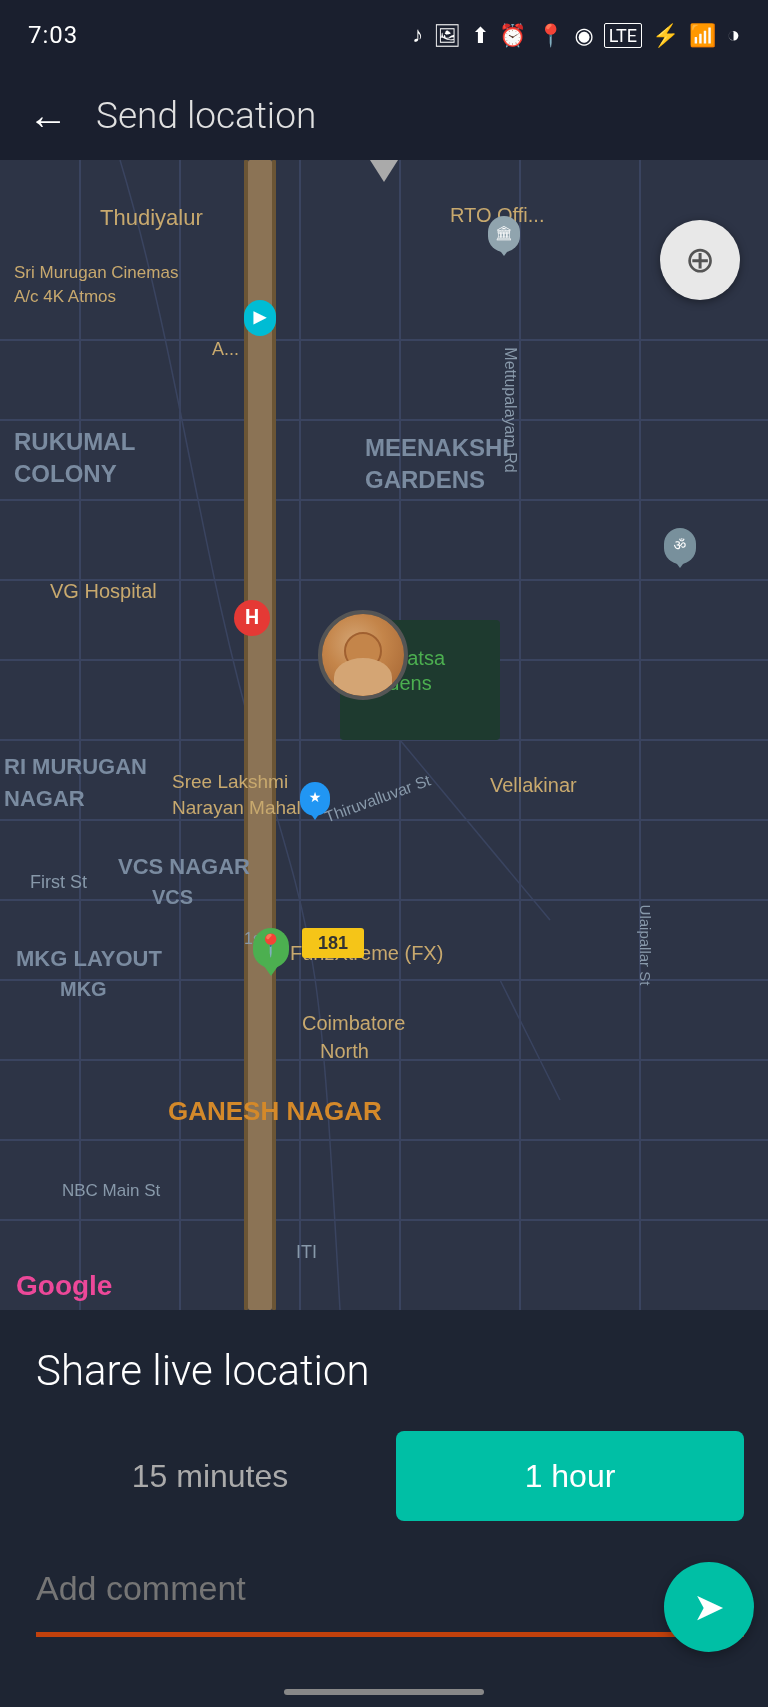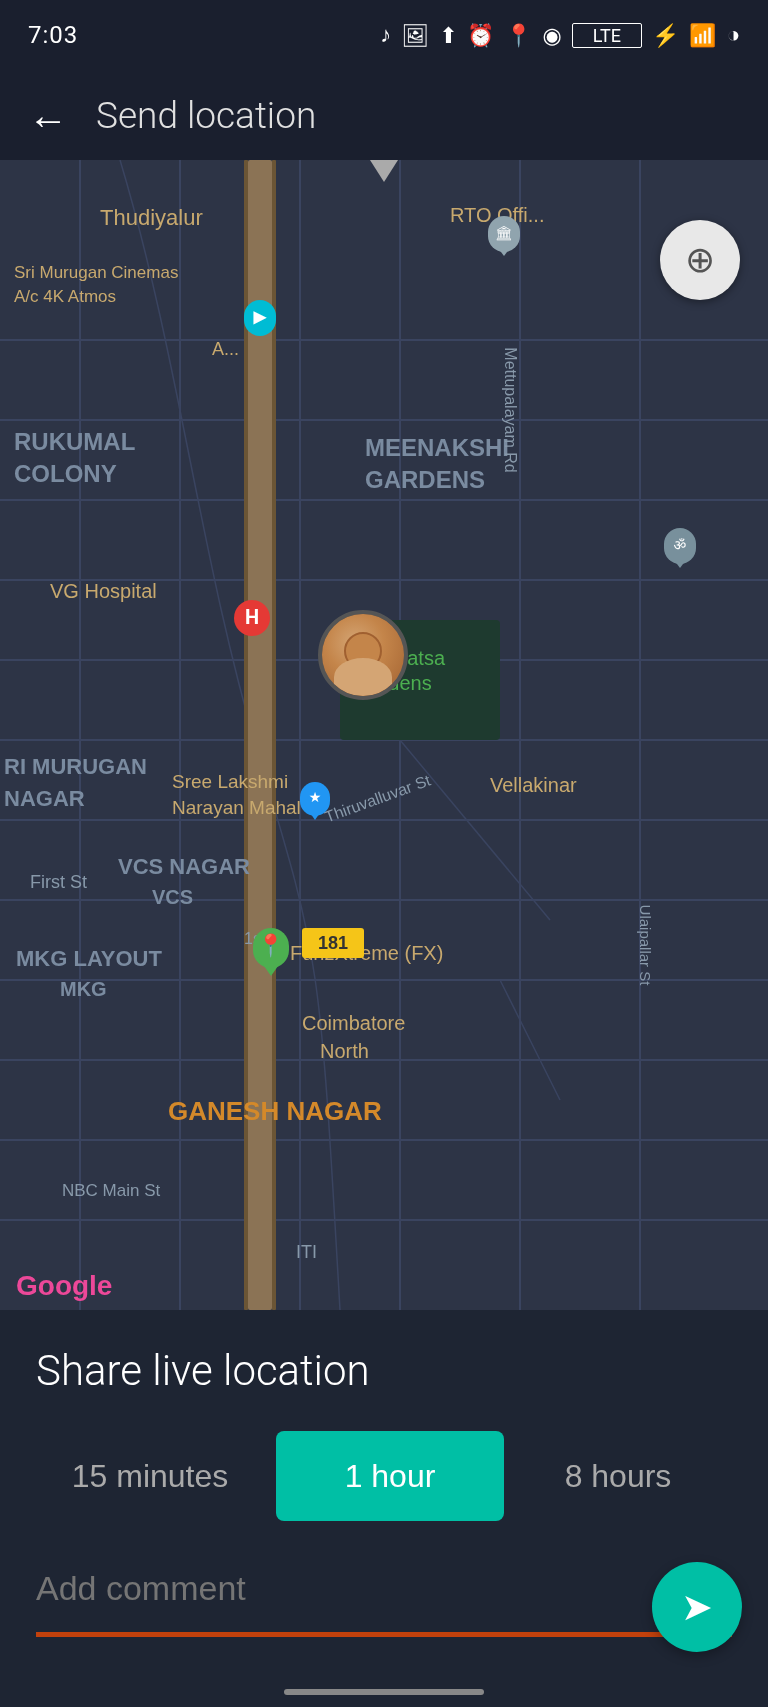--- a/index.html
+++ b/index.html
@@ -104,21 +104,21 @@
     
     .bottom-panel {
       position: absolute;
       bottom: 0; left: 0; right: 0;
       height: 397px;
       background: #1e2533;
       border-radius: 0;
       z-index: 200;
       display: flex;
       flex-direction: column;
-      padding: 36px 36px 20px 36px;
+      padding: 36px 24px 20px 36px;
     }
 
     .share-title {
       color: #ffffff;
       font-size: 42px;
       font-weight: 300;
       margin-bottom: 36px;
     }
 
     .duration-options {
@@ -275,21 +275,21 @@
 
 <div class="status-bar">
   <span class="status-time">7:03</span>
   <div class="status-icons">
     <span class="status-icon">♪</span>
     <span class="status-icon">🖼</span>
     <span class="status-icon">⬆</span>
     <span class="status-icon">⏰</span>
     <span class="status-icon">📍</span>
     <span class="status-icon">◉</span>
-    <span class="status-icon" style="font-size:18px;border:1px solid #fff;padding:1px 20px;border-radius:2px;">LTE</span>
+    <span class="status-icon" style="font-size:18px;border:1px solid #fff;padding:1px 4px;border-radius:2px;">LTE</span>
     <span class="status-icon">⚡</span>
     <span class="status-icon">📶</span>
     <span class="status-icon">◑</span>
   </div>
 </div>
 
 <div class="top-bar">
   <span class="back-arrow">←</span>
   <span class="top-bar-title">Send location</span>
 </div>
@@ -440,21 +440,20 @@
   
   <div class="google-watermark">Google</div>
 </div>
 
 <div class="bottom-panel">
   <span class="share-title">Share live location</span>
 
   <div class="duration-options">
     <button class="duration-btn inactive">15 minutes</button>
     <button class="duration-btn active">1 hour</button>
-    <button class="duration-btn inactive">8 hours</button>
   </div>
 
   <div class="comment-row">
     <input class="comment-input" type="text" placeholder="Add comment" style="">
     <button class="send-btn">
       <span class="send-icon">➤</span>
     </button>
   </div>
 </div>
 

